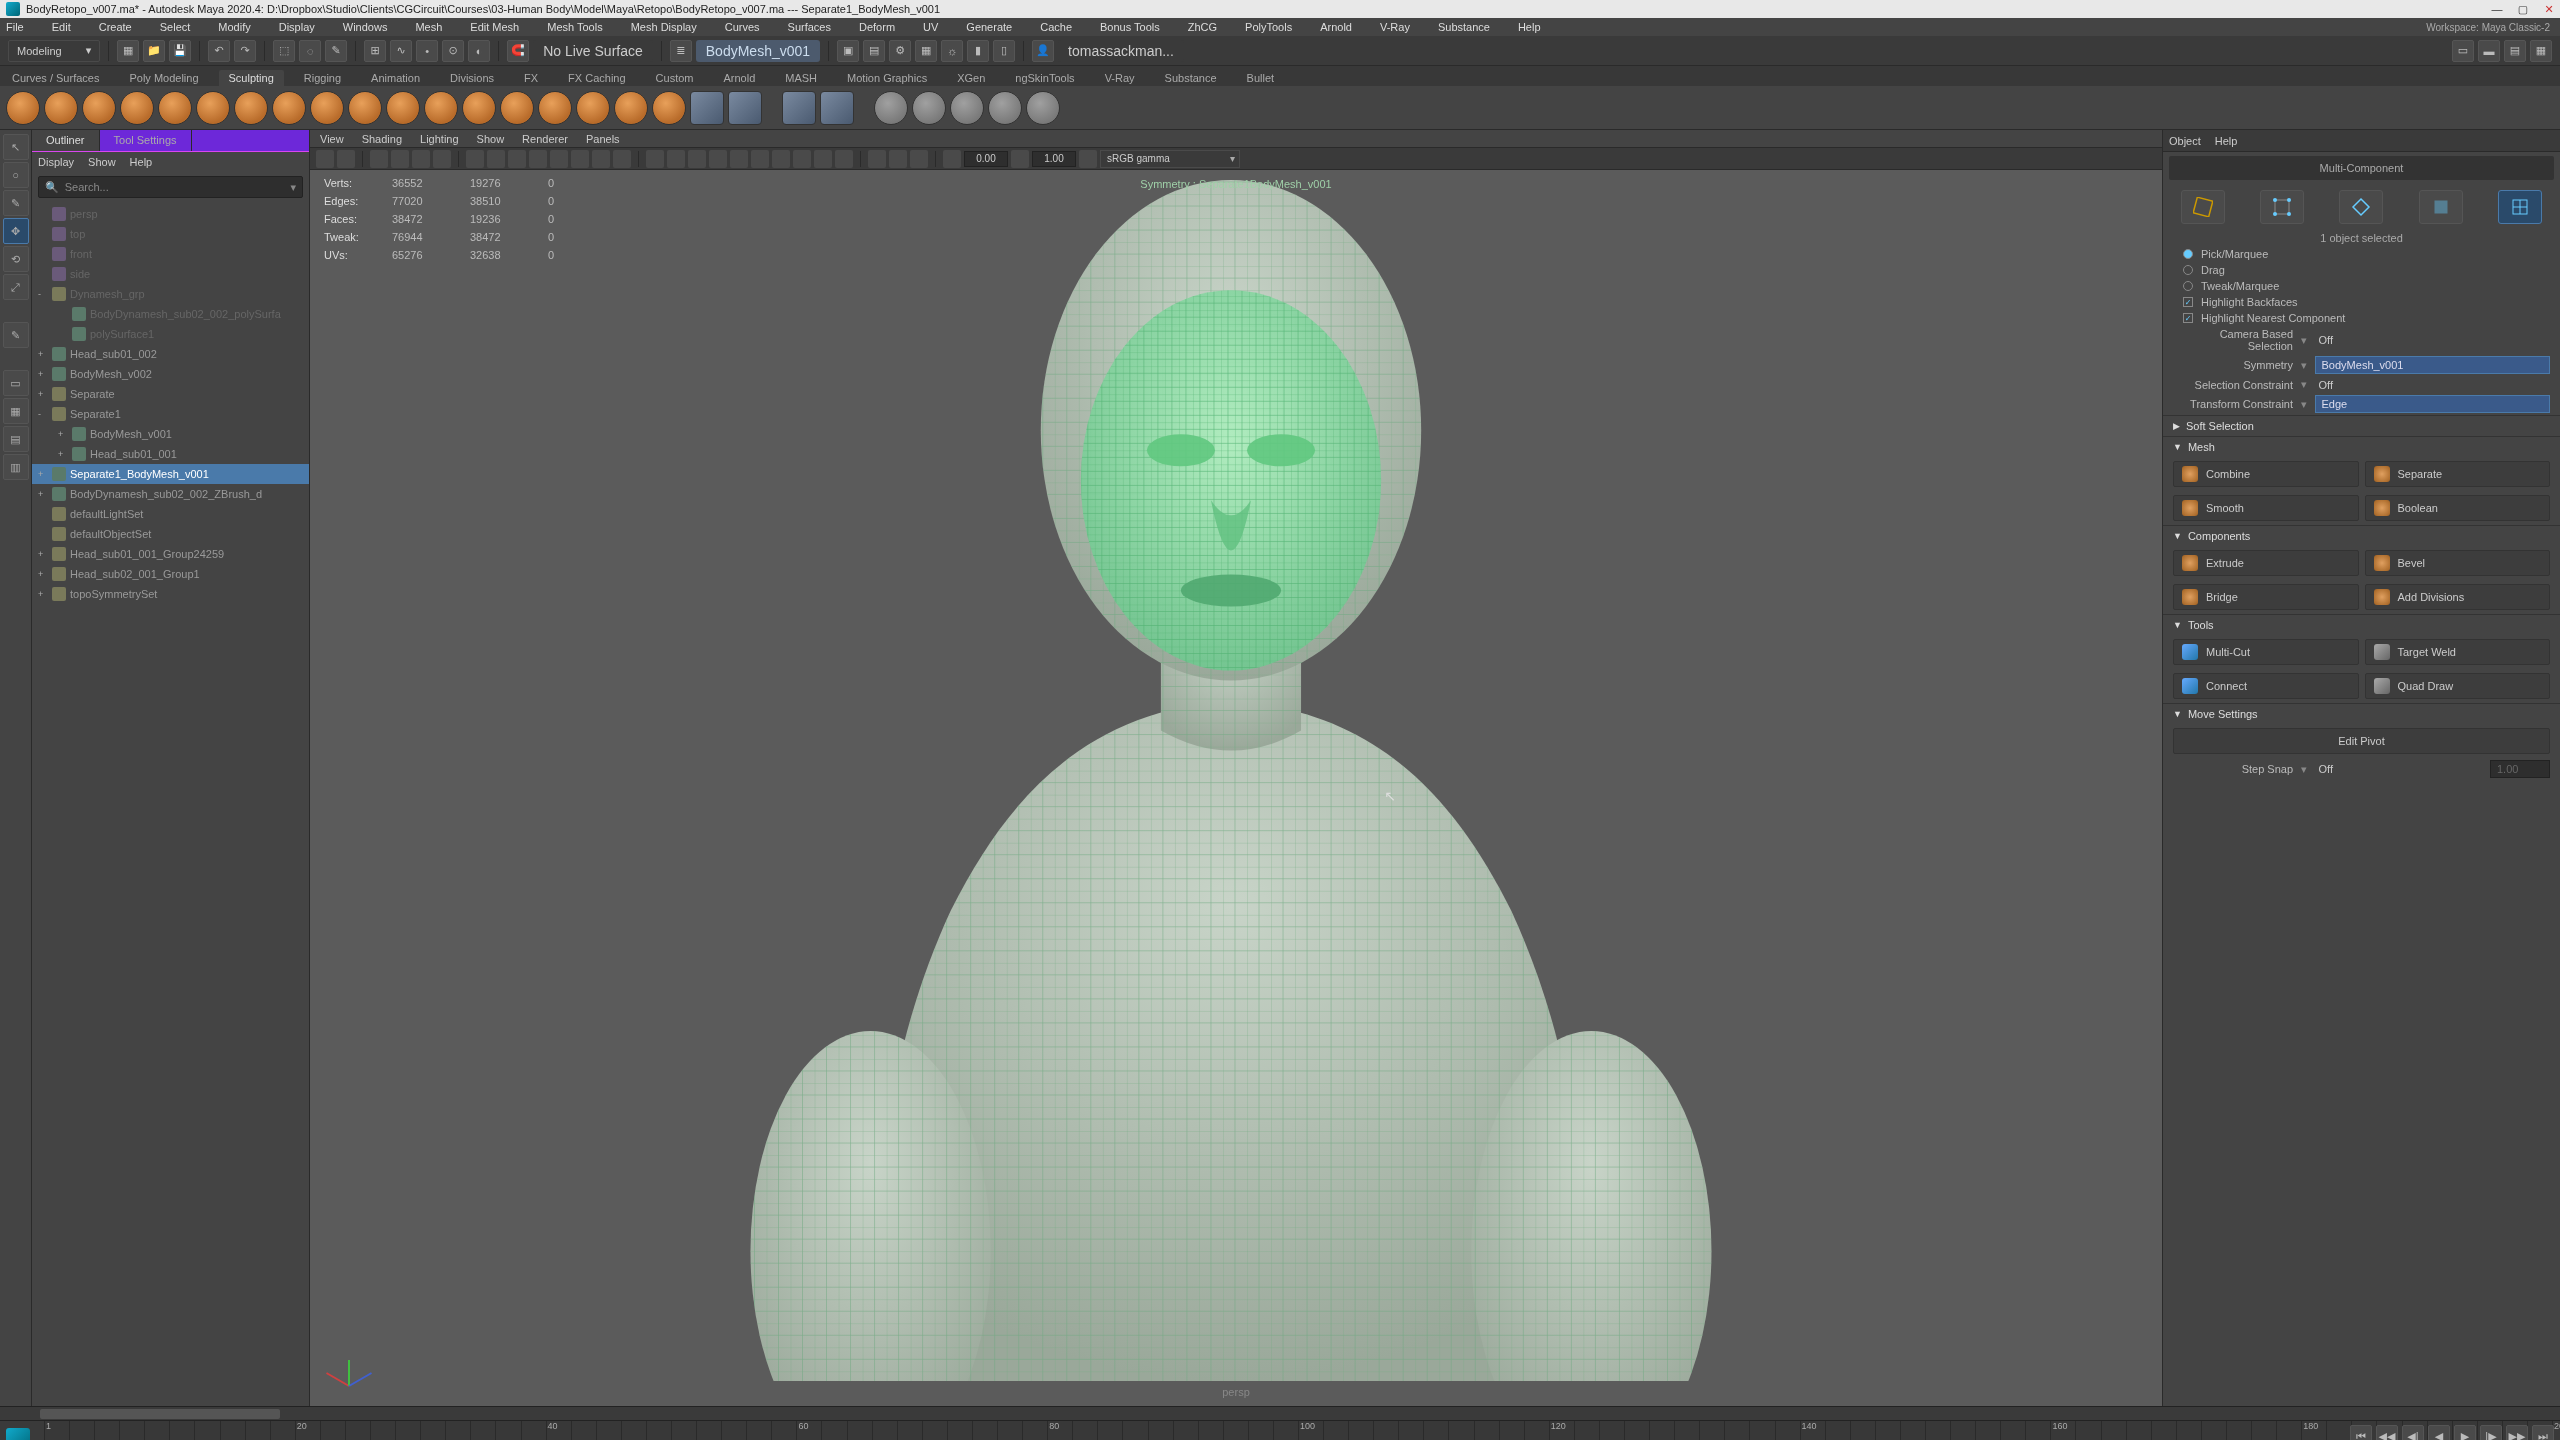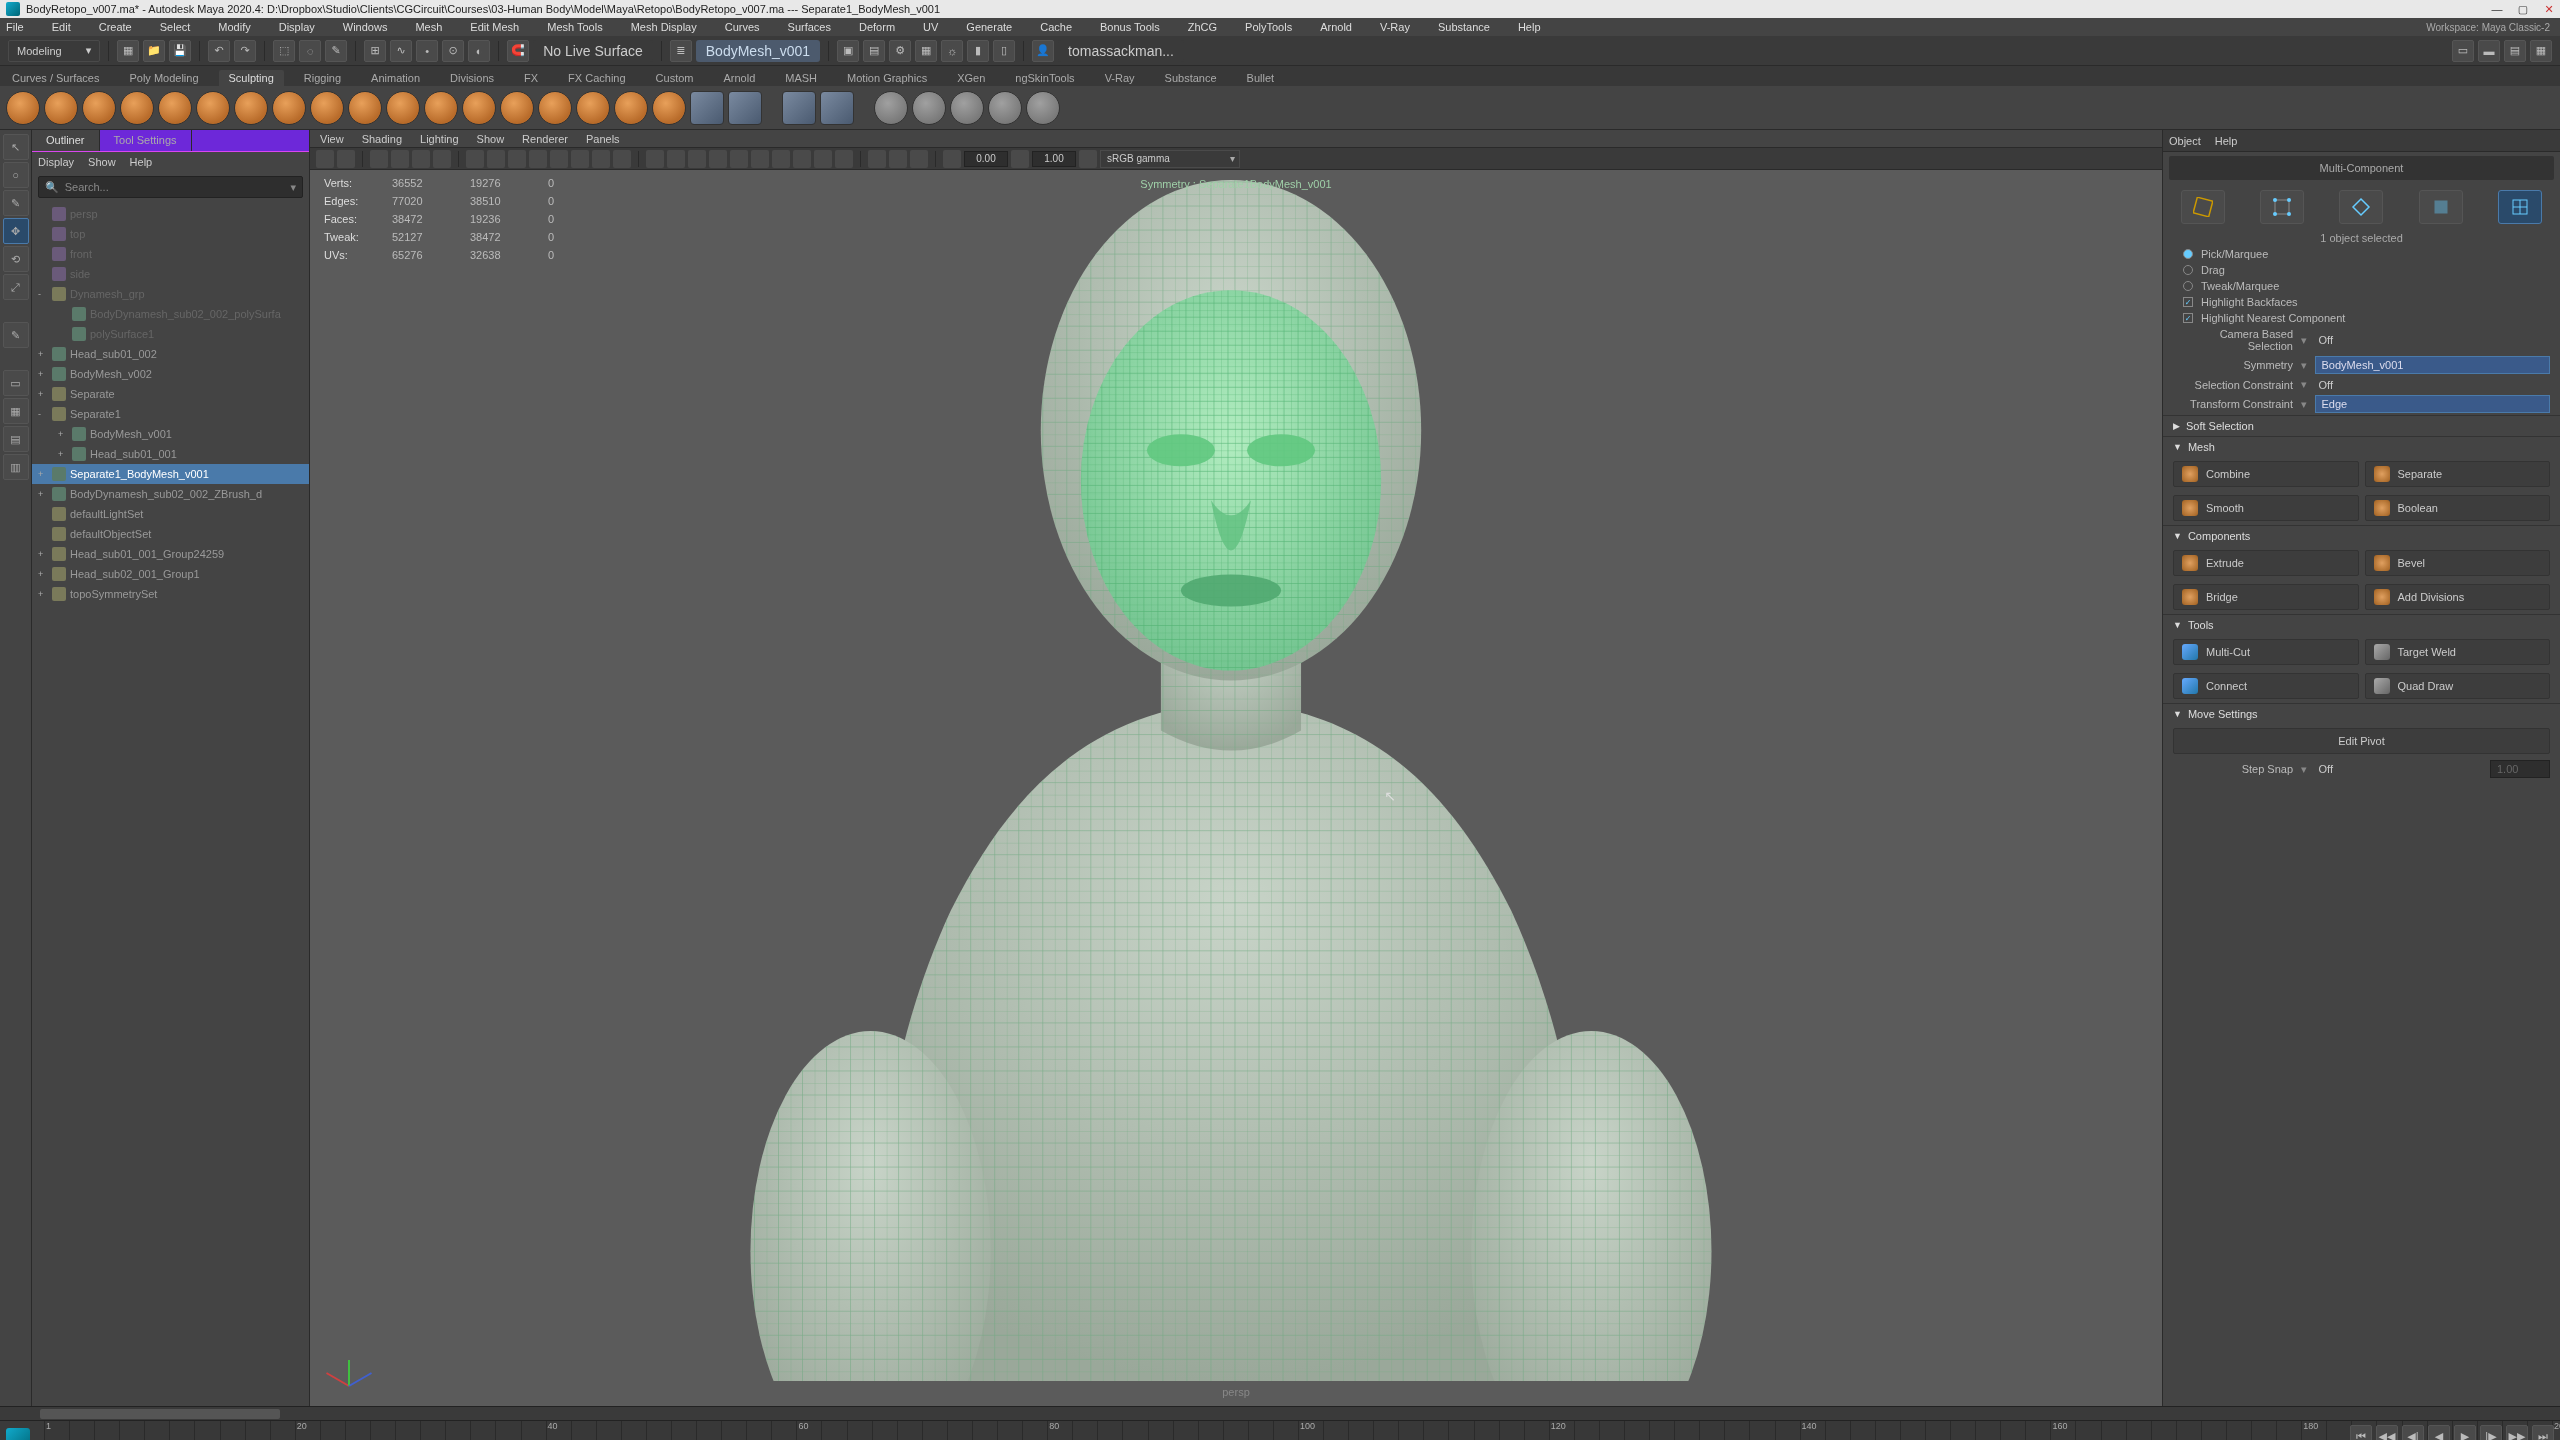--- a/index.html
+++ b/index.html
@@ -436,21 +436,21 @@
         <span>0</span>
         <span class="h">Edges:</span>
         <span>77020</span>
         <span>38510</span>
         <span>0</span>
         <span class="h">Faces:</span>
         <span>38472</span>
         <span>19236</span>
         <span>0</span>
         <span class="h">Tweak:</span>
-        <span>52127</span>
+        <span>76944</span>
         <span>38472</span>
         <span>0</span>
         <span class="h">UVs:</span>
         <span>65276</span>
         <span>32638</span>
         <span>0</span>
       </div>
     <div class="vp3d">
       <svg viewBox="0 0 1850 1210" preserveAspectRatio="none">
         <defs>

